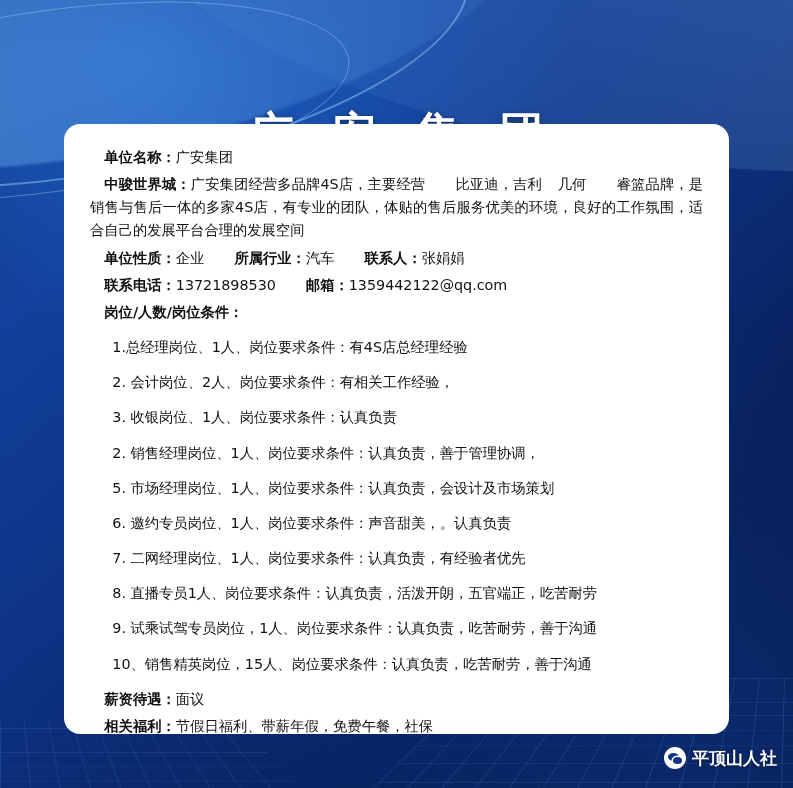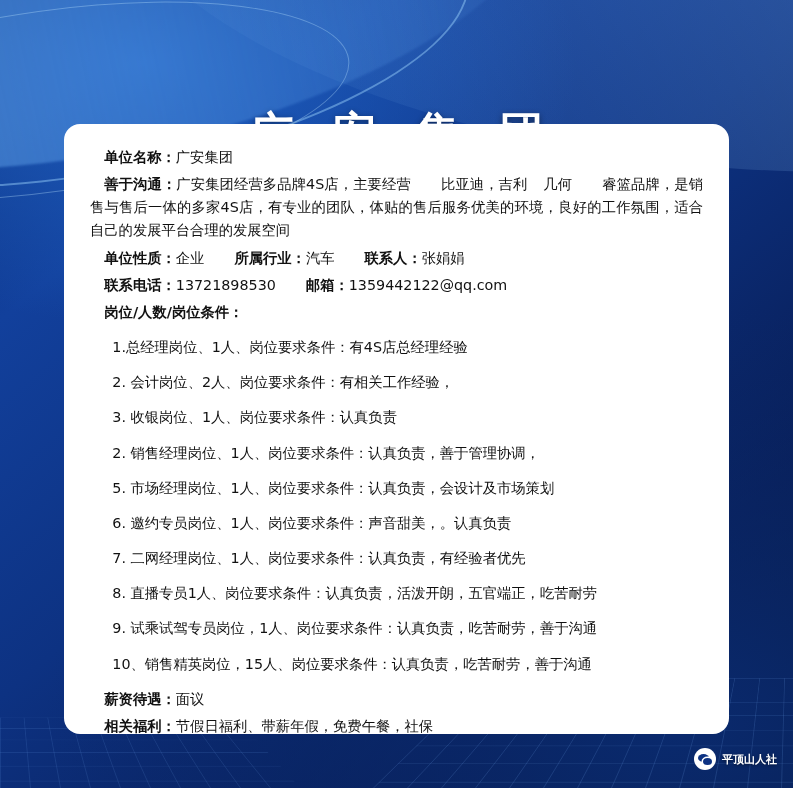--- a/index.html
+++ b/index.html
@@ -142,25 +142,25 @@
   .inline-gap-sm {
     display: inline-block;
     width: 1.1em;
   }
 
   .footer {
     position: absolute;
     right: 16px;
     bottom: 18px;
     display: flex;
-    align-items: center;
+    align-items: flex-start;
     gap: 6px;
     color: #ffffff;
     font-family: "DejaVu Sans", sans-serif;
-    font-size: 11px;
+    font-size: 17px;
     font-weight: bold;
     text-shadow: 0 1px 3px rgba(0,0,0,0.5);
   }
   .wechat-badge {
     width: 22px;
     height: 22px;
     border-radius: 50%;
     background: #ffffff;
     position: relative;
     flex: none;
@@ -198,21 +198,21 @@
   <div class="title">广 安 集 团</div>
 
   <div class="card">
     <div class="body-text">
 
       <p class="para indent-small">
         <span class="lbl">单位名称：</span><span>广安集团</span>
       </p>
 
       <p class="para indent-small">
-        <span class="lbl">善于沟通：</span><span>广安集团经营多品牌4S店，主要经营</span><span class="inline-gap"></span><span>比亚迪，吉利</span><span class="inline-gap-sm"></span><span>几何</span><span class="inline-gap"></span><span>睿篮品牌，</span><span>是销售与售后一体的多家4S店，有专业的团队，体贴的售后服务优美的环境，良好的工作氛</span><span>围，适合自己的发展平台合理的发展空间</span>
+        <span class="lbl">中骏世界城：</span><span>广安集团经营多品牌4S店，主要经营</span><span class="inline-gap"></span><span>比亚迪，吉利</span><span class="inline-gap-sm"></span><span>几何</span><span class="inline-gap"></span><span>睿篮品牌，</span><span>是销售与售后一体的多家4S店，有专业的团队，体贴的售后服务优美的环境，良好的工作氛</span><span>围，适合自己的发展平台合理的发展空间</span>
       </p>
 
       <p class="para indent-small">
         <span class="lbl">单位性质：</span><span>企业</span><span class="inline-gap"></span><span class="lbl">所属行业：</span><span>汽车</span><span class="inline-gap"></span><span class="lbl">联系人：</span><span>张娟娟</span>
       </p>
 
       <p class="para indent-small">
         <span class="lbl">联系电话：</span><span>13721898530</span><span class="inline-gap"></span><span class="lbl">邮箱：</span><span>1359442122@qq.com</span>
       </p>
 

